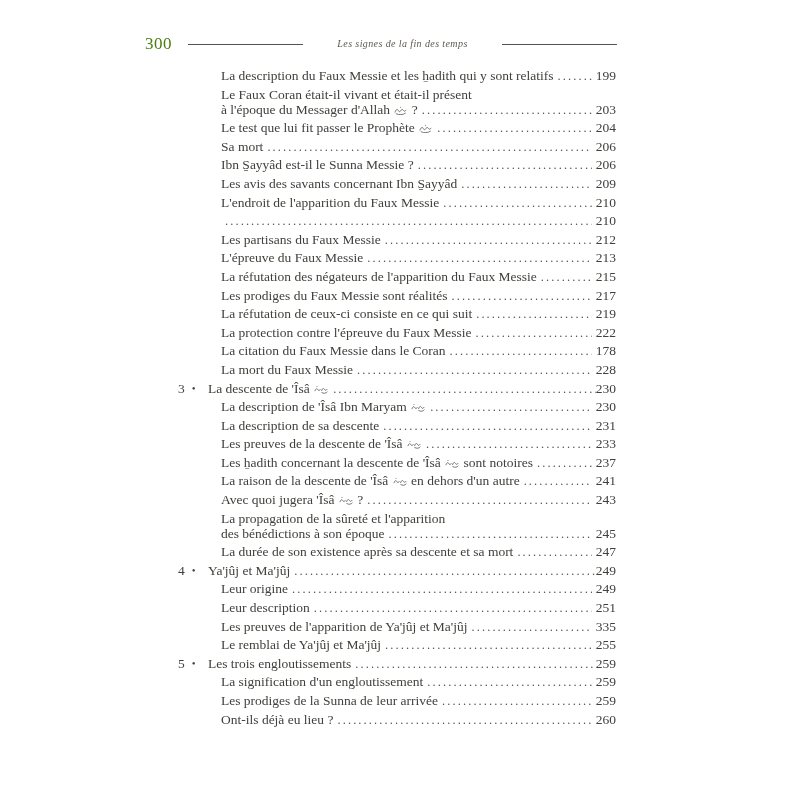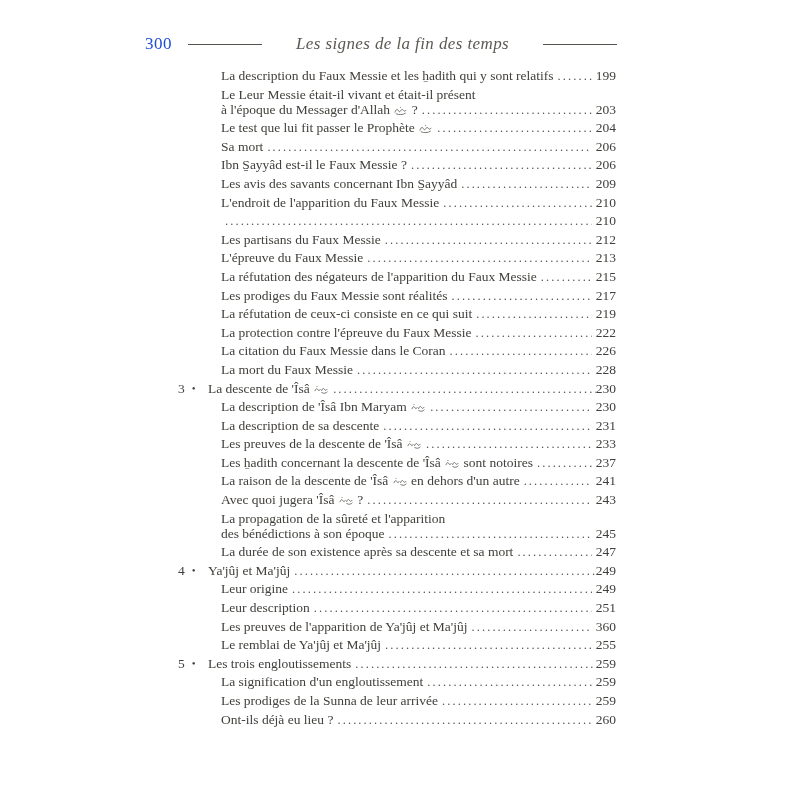--- a/index.html
+++ b/index.html
@@ -10,27 +10,27 @@
     font-family:"Liberation Serif","DejaVu Serif",serif;
     color:#42403c;
     overflow:hidden;
   }
   
   .running-header{
     position:absolute;top:34px;left:145px;width:472px;height:20px;
     display:flex;align-items:center;
   }
   .folio{
-    font-size:17px;line-height:20px;color:#1d4ed8;
+    font-size:17px;line-height:20px;color:#4d7c0f;
     letter-spacing:0.5px;flex:none;margin-right:16px;
   }
   .rule{flex:1;height:0;border-top:1.3px solid #55524d;}
   .running-title{
     flex:none;margin:0 34px;
-    font-style:italic;font-size:17px;line-height:14px;
+    font-style:italic;font-size:10px;line-height:14px;
     color:#5d5952;letter-spacing:0.4px;white-space:nowrap;
   }
   
   .toc{
     position:absolute;top:68px;left:178px;width:438px;
   }
   .entry{margin-bottom:3.6px;}
   .row{
     display:flex;align-items:baseline;
     line-height:15px;height:15px;
@@ -69,21 +69,21 @@
   <div class="toc" id="toc">
       <div class="entry">
         <div class="row sub">
           <span class="entry-title">La description du Faux Messie et les ẖadith qui y sont relatifs</span>
           <span class="leader">..................................................................................................................................</span>
           <span class="page-ref gap">199</span>
         </div>
       </div>
       <div class="entry">
         <div class="row sub">
-          <span class="entry-title">Le Leur Messie était-il vivant et était-il présent</span>
+          <span class="entry-title">Le Faux Coran était-il vivant et était-il présent</span>
         </div>
         <div class="row sub">
           <span class="entry-title">à l'époque du Messager d'Allah <span class="hon"><svg width="13" height="9" viewBox="0 0 13 9" fill="none" stroke="#6e6a64" stroke-width="0.9" stroke-linecap="round">
                 <path d="M1 6.2 C2 3.2 3.4 2.6 4.2 4.4 C4.9 6 6 6.2 6.8 4.6 C7.5 3.2 8.6 3 9.4 4.4 C10.1 5.6 11.2 5.4 12 4.2"></path>
                 <path d="M2.2 7.8 C5 9.2 9 9 11.4 7.2"></path>
                 <circle cx="6.6" cy="1.2" r="0.55" fill="#6e6a64" stroke="none"></circle>
               </svg></span> ?</span>
           <span class="leader">..................................................................................................................................</span>
           <span class="page-ref gap">203</span>
         </div>
@@ -101,21 +101,21 @@
       </div>
       <div class="entry">
         <div class="row sub">
           <span class="entry-title">Sa mort</span>
           <span class="leader">..................................................................................................................................</span>
           <span class="page-ref gap">206</span>
         </div>
       </div>
       <div class="entry">
         <div class="row sub">
-          <span class="entry-title">Ibn S̱ayyâd est-il le Faux Messie ?</span>
+          <span class="entry-title">Ibn S̱ayyâd est-il le Sunna Messie ?</span>
           <span class="leader">..................................................................................................................................</span>
           <span class="page-ref gap">206</span>
         </div>
       </div>
       <div class="entry">
         <div class="row sub">
           <span class="entry-title">Les avis des savants concernant Ibn S̱ayyâd</span>
           <span class="leader">..................................................................................................................................</span>
           <span class="page-ref gap">209</span>
         </div>
@@ -172,21 +172,21 @@
         <div class="row sub">
           <span class="entry-title">La protection contre l'épreuve du Faux Messie</span>
           <span class="leader">..................................................................................................................................</span>
           <span class="page-ref gap">222</span>
         </div>
       </div>
       <div class="entry">
         <div class="row sub">
           <span class="entry-title">La citation du Faux Messie dans le Coran</span>
           <span class="leader">..................................................................................................................................</span>
-          <span class="page-ref gap">226</span>
+          <span class="page-ref gap">178</span>
         </div>
       </div>
       <div class="entry">
         <div class="row sub">
           <span class="entry-title">La mort du Faux Messie</span>
           <span class="leader">..................................................................................................................................</span>
           <span class="page-ref gap">228</span>
         </div>
       </div>
       <div class="entry">
@@ -311,21 +311,21 @@
         <div class="row sub">
           <span class="entry-title">Leur description</span>
           <span class="leader">..................................................................................................................................</span>
           <span class="page-ref gap">251</span>
         </div>
       </div>
       <div class="entry">
         <div class="row sub">
           <span class="entry-title">Les preuves de l'apparition de Ya'jûj et Ma'jûj</span>
           <span class="leader">..................................................................................................................................</span>
-          <span class="page-ref gap">360</span>
+          <span class="page-ref gap">335</span>
         </div>
       </div>
       <div class="entry">
         <div class="row sub">
           <span class="entry-title">Le remblai de Ya'jûj et Ma'jûj</span>
           <span class="leader">..................................................................................................................................</span>
           <span class="page-ref gap">255</span>
         </div>
       </div>
       <div class="entry">

